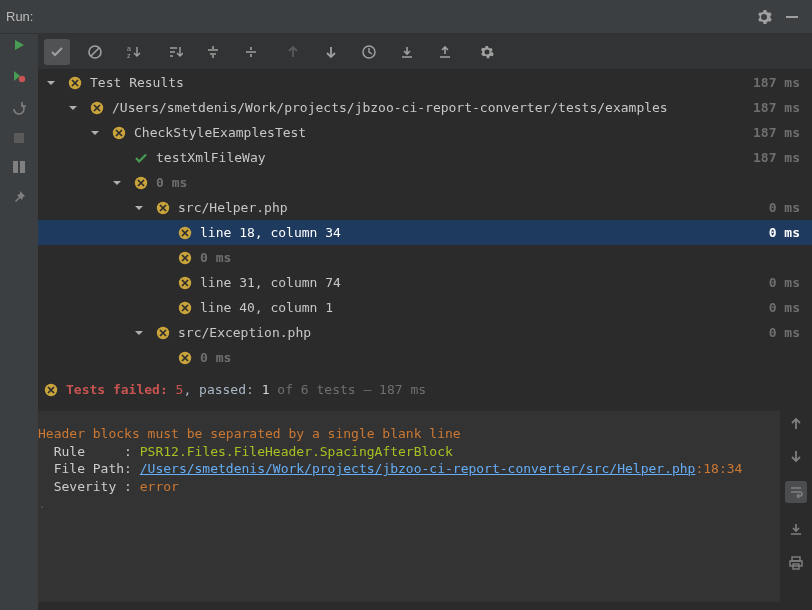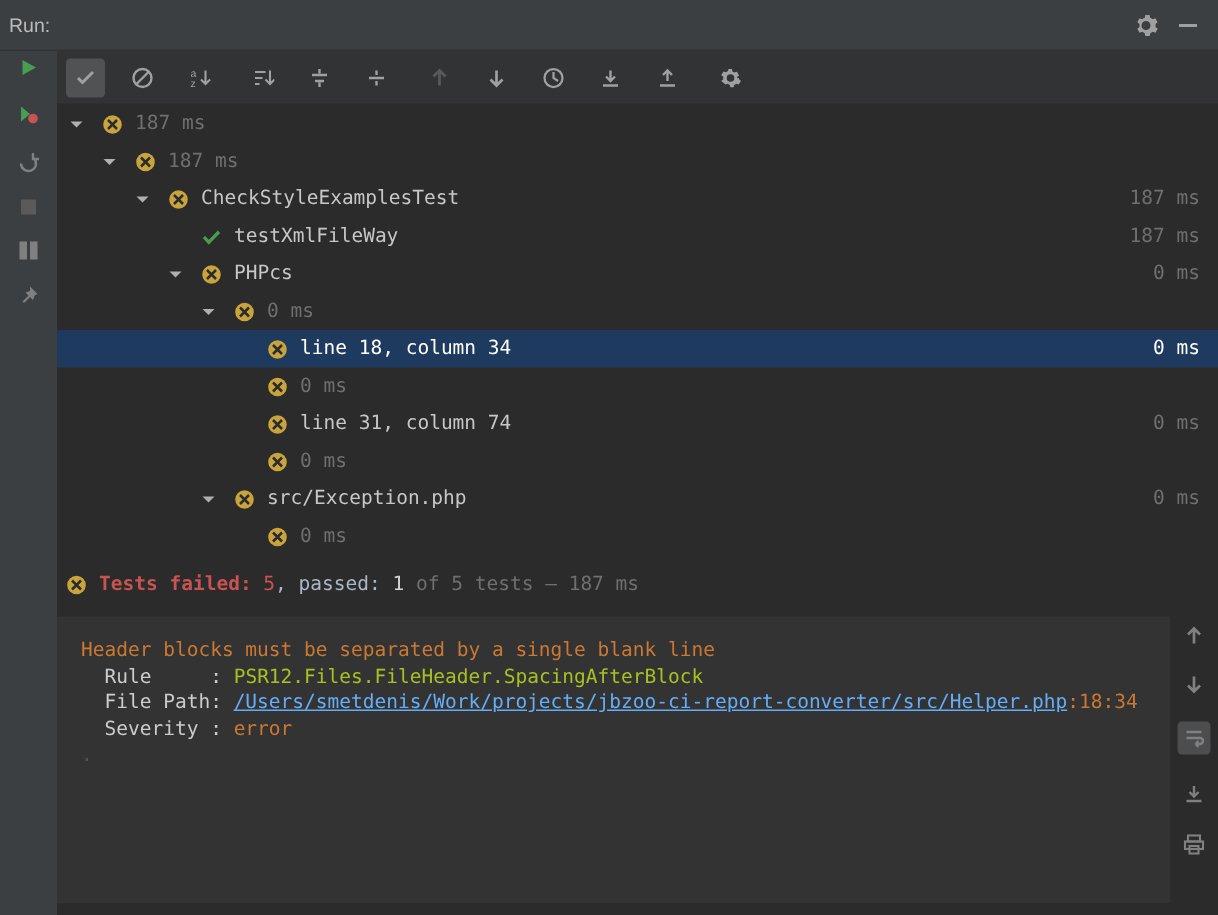--- a/index.html
+++ b/index.html
@@ -43,33 +43,33 @@
   }
   .row {
     display: flex; align-items: center; height: 25px; padding-right: 12px;
   }
   .row.selected { background: #1f3a5f; color: #ffffff; }
   .row .indent { flex: 0 0 auto; }
   .row .arrow { width: 20px; text-align: center; color: #b0b0b0; cursor: pointer; }
   .row .icon { width: 18px; display: flex; align-items: center; justify-content: center; margin-right: 6px; }
   .row .label { flex: 1; white-space: nowrap; overflow: hidden; text-overflow: ellipsis; color: #c7c7c7; }
   .row.selected .label, .row.selected .timing { color: #ffffff; }
-  .row .timing { color: #6f6f6f; font-variant-numeric: tabular-nums; }
+  .row .timing { color: #6f6f6f; font-variant-numeric: tabular-nums; font-weight: bold; }
   .summary {
     padding: 12px 6px 10px 6px; font-family: "Menlo","Consolas",monospace;
     display: flex; align-items: center; gap: 8px;
   }
   .sum-fail-label { color: #c75450; font-weight: bold; }
   .sum-fail-n { color: #c75450; }
   .sum-sep { color: #a9b7c6; }
   .sum-pass-n { color: #d6d6d6; }
   .sum-tail { color: #6f6f6f; }
   .console-wrap { flex: 1; display: flex; min-height: 0; }
   .console {
-    flex: 1; margin: 4px 0 8px 0; background: #333333; padding: 14px 16px;
+    flex: 1; margin: 4px 0 8px 0; background: #333333; padding: 14px 0;
     font-family: "Menlo","Consolas",monospace; font-size: 13px; line-height: 1.35;
     overflow: hidden; white-space: pre;
   }
   .c-msg { color: #cc7832; }
   .c-key { color: #cccccc; }
   .c-sep { color: #555555; }
   .c-val { color: #a8c023; }
   .c-path { color: #65aef7; text-decoration: underline; cursor: pointer; }
   .c-suffix { color: #cc7832; }
   .c-sev { color: #cc7832; }
@@ -213,35 +213,37 @@
               <svg width="10" height="10" viewBox="0 0 10 10" fill="#b0b0b0">
                 <path d="M1 3l4 4 4-4z"></path>
               </svg>
             </span>
             <span class="icon">
               <svg width="14" height="14" viewBox="0 0 14 14">
                 <circle cx="7" cy="7" r="6.2" fill="#c9a33b"></circle>
                 <path d="M4 4l6 6M10 4l-6 6" stroke="#2b2b2b" stroke-width="1.7"></path>
               </svg>
             </span>
+            <span class="label">Test Results</span>
             <span class="timing">187 ms</span>
           </div>
           <div class="row">
             <span class="indent" style="width: 30px;"></span>
             <span class="arrow">
               <svg width="10" height="10" viewBox="0 0 10 10" fill="#b0b0b0">
                 <path d="M1 3l4 4 4-4z"></path>
               </svg>
             </span>
             <span class="icon">
               <svg width="14" height="14" viewBox="0 0 14 14">
                 <circle cx="7" cy="7" r="6.2" fill="#c9a33b"></circle>
                 <path d="M4 4l6 6M10 4l-6 6" stroke="#2b2b2b" stroke-width="1.7"></path>
               </svg>
             </span>
+            <span class="label">/Users/smetdenis/Work/projects/jbzoo-ci-report-converter/tests/examples</span>
             <span class="timing">187 ms</span>
           </div>
           <div class="row">
             <span class="indent" style="width: 52px;"></span>
             <span class="arrow">
               <svg width="10" height="10" viewBox="0 0 10 10" fill="#b0b0b0">
                 <path d="M1 3l4 4 4-4z"></path>
               </svg>
             </span>
             <span class="icon">
@@ -270,36 +272,36 @@
               <svg width="10" height="10" viewBox="0 0 10 10" fill="#b0b0b0">
                 <path d="M1 3l4 4 4-4z"></path>
               </svg>
             </span>
             <span class="icon">
               <svg width="14" height="14" viewBox="0 0 14 14">
                 <circle cx="7" cy="7" r="6.2" fill="#c9a33b"></circle>
                 <path d="M4 4l6 6M10 4l-6 6" stroke="#2b2b2b" stroke-width="1.7"></path>
               </svg>
             </span>
-            <span class="label">PHPcs</span>
             <span class="timing">0 ms</span>
           </div>
           <div class="row">
             <span class="indent" style="width: 96px;"></span>
             <span class="arrow">
               <svg width="10" height="10" viewBox="0 0 10 10" fill="#b0b0b0">
                 <path d="M1 3l4 4 4-4z"></path>
               </svg>
             </span>
             <span class="icon">
               <svg width="14" height="14" viewBox="0 0 14 14">
                 <circle cx="7" cy="7" r="6.2" fill="#c9a33b"></circle>
                 <path d="M4 4l6 6M10 4l-6 6" stroke="#2b2b2b" stroke-width="1.7"></path>
               </svg>
             </span>
+            <span class="label">src/Helper.php</span>
             <span class="timing">0 ms</span>
           </div>
           <div class="row selected">
             <span class="indent" style="width: 118px;"></span>
             <span class="arrow"></span>
             <span class="icon">
               <svg width="14" height="14" viewBox="0 0 14 14">
                 <circle cx="7" cy="7" r="6.2" fill="#c9a33b"></circle>
                 <path d="M4 4l6 6M10 4l-6 6" stroke="#2b2b2b" stroke-width="1.7"></path>
               </svg>
@@ -332,20 +334,21 @@
           </div>
           <div class="row">
             <span class="indent" style="width: 118px;"></span>
             <span class="arrow"></span>
             <span class="icon">
               <svg width="14" height="14" viewBox="0 0 14 14">
                 <circle cx="7" cy="7" r="6.2" fill="#c9a33b"></circle>
                 <path d="M4 4l6 6M10 4l-6 6" stroke="#2b2b2b" stroke-width="1.7"></path>
               </svg>
             </span>
+            <span class="label">line 40, column 1</span>
             <span class="timing">0 ms</span>
           </div>
           <div class="row">
             <span class="indent" style="width: 96px;"></span>
             <span class="arrow">
               <svg width="10" height="10" viewBox="0 0 10 10" fill="#b0b0b0">
                 <path d="M1 3l4 4 4-4z"></path>
               </svg>
             </span>
             <span class="icon">
@@ -374,21 +377,21 @@
         <span>
           <svg width="14" height="14" viewBox="0 0 14 14">
               <circle cx="7" cy="7" r="6.2" fill="#c9a33b"></circle>
               <path d="M4 4l6 6M10 4l-6 6" stroke="#2b2b2b" stroke-width="1.7"></path>
             </svg>
         </span>
         <span>
           <span class="sum-fail-label">Tests failed:</span>
           <span class="sum-fail-n">5</span><span class="sum-sep">, passed:</span>
           <span class="sum-pass-n">1</span>
-          <span class="sum-tail">of 5 tests – 187 ms</span>
+          <span class="sum-tail">of 6 tests – 187 ms</span>
         </span>
       </div>
 
       <div class="console-wrap">
         <div class="console"><span class="c-msg">Header blocks must be separated by a single blank line</span>
 <span class="c-key">  Rule</span><span class="c-sep">     </span><span class="c-key">: </span><span class="c-val">PSR12.Files.FileHeader.SpacingAfterBlock</span>
 <span class="c-key">  File Path</span><span class="c-key">: </span><span class="c-path">/Users/smetdenis/Work/projects/jbzoo-ci-report-converter/src/Helper.php</span><span class="c-suffix">:18:34</span>
 <span class="c-key">  Severity </span><span class="c-key">: </span><span class="c-sev">error</span>
 <span class="c-sep">.</span></div>
 

